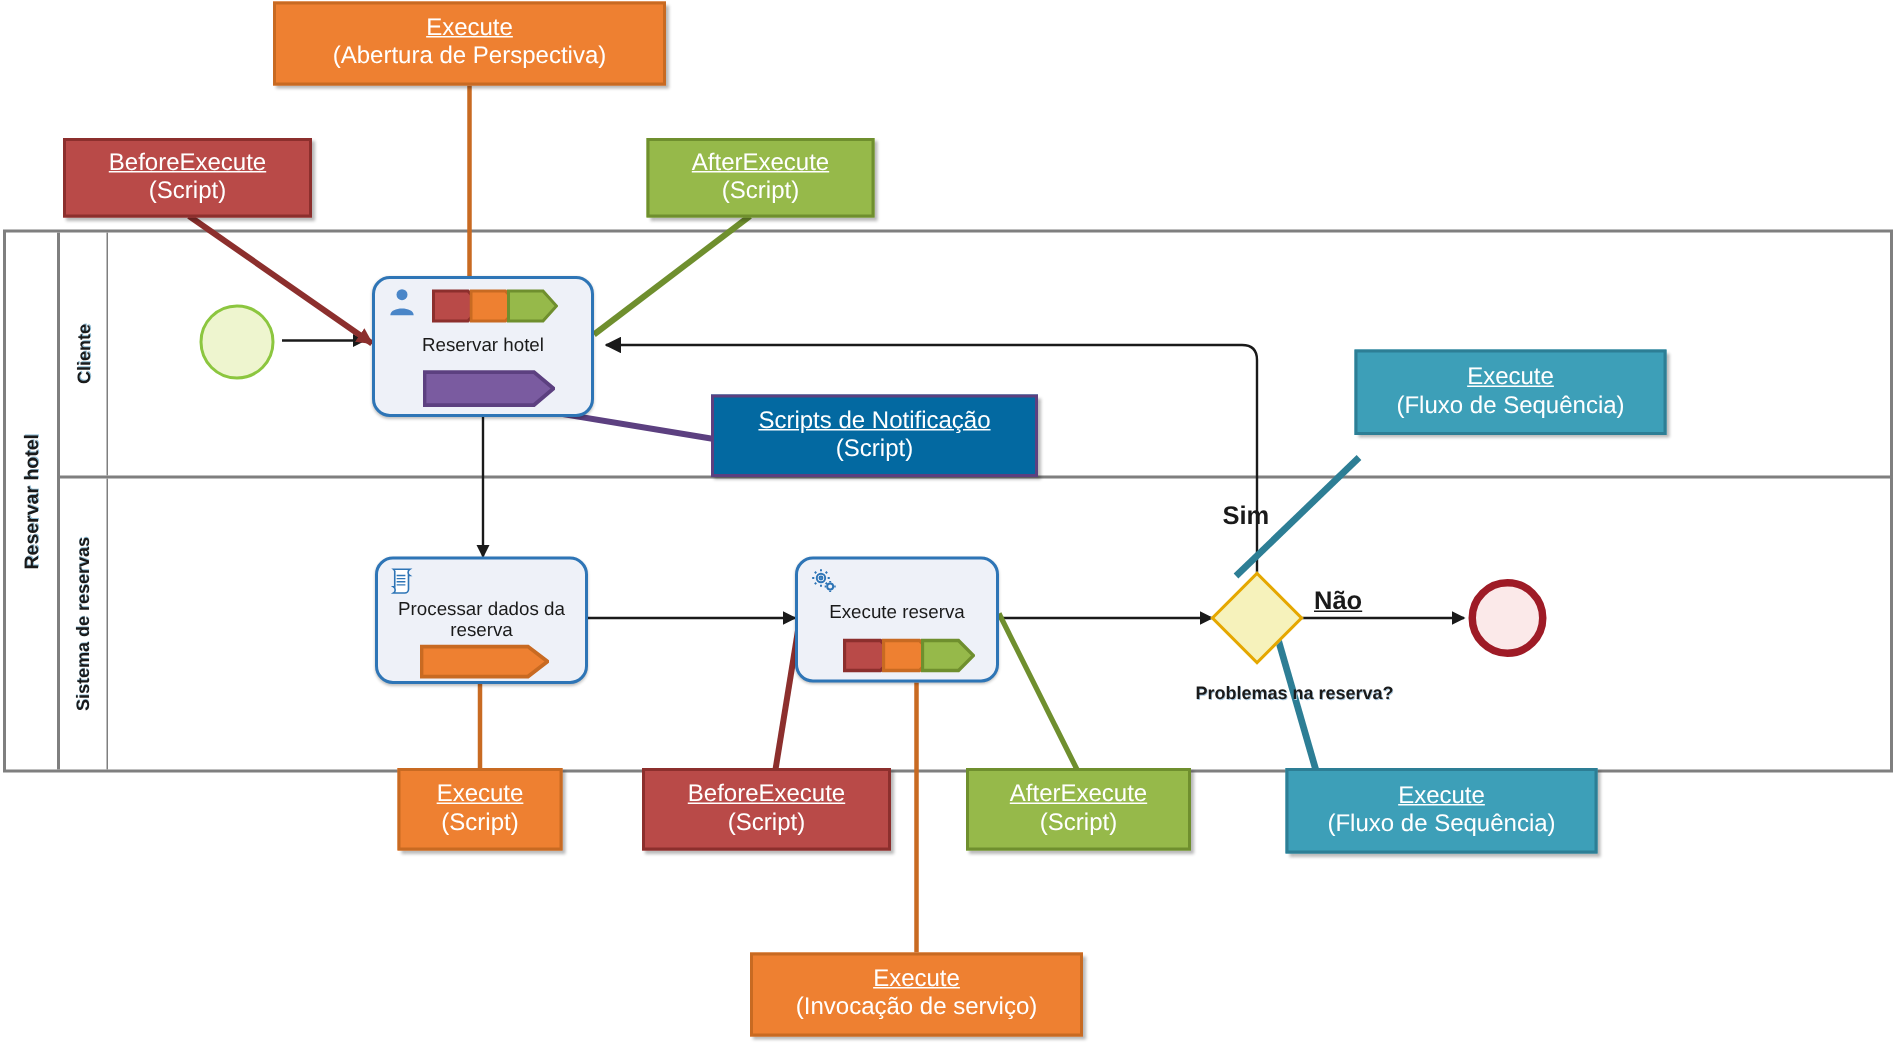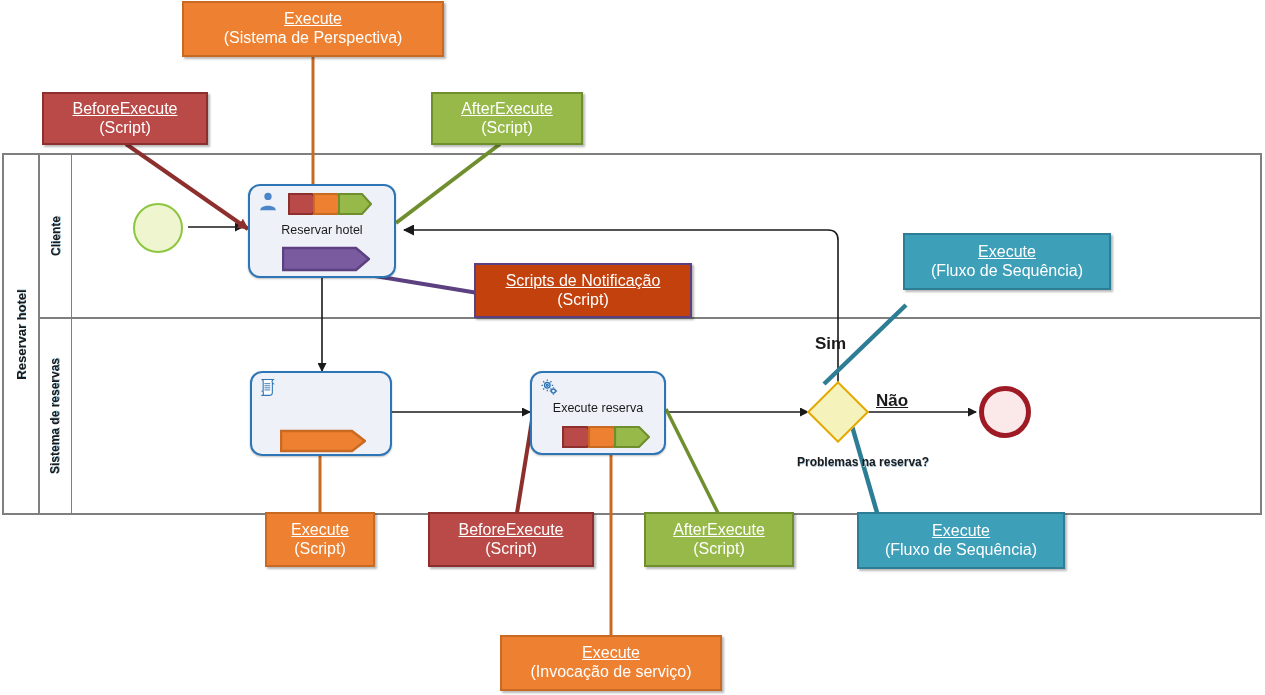--- a/index.html
+++ b/index.html
@@ -204,20 +204,21 @@
       <svg viewBox="0 0 24 24" width="20" height="20">
         <path d="M4 3 h13 a3 3 0 0 0 0 5 h-1 v11 a3 3 0 0 1 -3 3 H4 a3 3 0 0 0 0 -5 h1 V6 a3 3 0 0 0 -1 -3 z" fill="#ffffff" stroke="#2e75b6" stroke-width="1.3"></path>
         <g stroke="#2e75b6" stroke-width="1.1">
           <line x1="6.5" y1="8" x2="13.5" y2="8"></line>
           <line x1="6.5" y1="10.5" x2="13.5" y2="10.5"></line>
           <line x1="6.5" y1="13" x2="13.5" y2="13"></line>
           <line x1="6.5" y1="15.5" x2="13.5" y2="15.5"></line>
         </g>
       </svg>
     </span>
+    <div class="task-label" style="top:26px;">Processar dados da reserva</div>
     <div class="chev-bar" style="left:28px; top:56px; width:86px; height:24px;">
       <span class="chev" style="width:86px;">
         <svg viewBox="0 0 86 24" preserveAspectRatio="none" width="86" height="24">
           <path d="M1,2 H72 L85,12 L72,22 H1 Z" fill="#ee8031" stroke="#c86a22" stroke-width="2.5"></path>
         </svg>
       </span>
     </div>
   </div>
 
   <div class="task" style="left:530px; top:371px; width:136px; height:84px;">
@@ -255,34 +256,34 @@
 
   <div class="gateway" style="left:816px; top:390px; width:44px; height:44px;"></div>
   <div class="gw-caption" style="left:757px; top:455px;margin-left:40px;">Problemas na reserva?</div>
   <div class="flow-label" style="left:815px; top:334px;">Sim</div>
   <div class="flow-label" style="left:876px; top:391px;text-decoration:underline;">Não</div>
 
   <div class="end-event" style="left:979px; top:386px; width:52px; height:52px;"></div>
 
   <div class="note" style="left:182px; top:1px; width:262px; height:56px; background:#ee8031; border-color:#c86a22;">
     <span class="l1">Execute</span>
-    <span class="l2">(Sistema de Perspectiva)</span>
+    <span class="l2">(Abertura de Perspectiva)</span>
   </div>
 
   <div class="note" style="left:42px; top:92px; width:166px; height:53px; background:#b94a48; border-color:#8c2f2d;">
     <span class="l1">BeforeExecute</span>
     <span class="l2">(Script)</span>
   </div>
 
   <div class="note" style="left:431px; top:92px; width:152px; height:53px; background:#96b94a; border-color:#6f8f2e;">
     <span class="l1">AfterExecute</span>
     <span class="l2">(Script)</span>
   </div>
 
-  <div class="note" style="left:474px; top:263px; width:218px; height:55px; background:#c2410c; border-color:#5c4080;">
+  <div class="note" style="left:474px; top:263px; width:218px; height:55px; background:#0369a1; border-color:#5c4080;">
     <span class="l1">Scripts de Notificação</span>
     <span class="l2">(Script)</span>
   </div>
 
   <div class="note" style="left:903px; top:233px; width:208px; height:57px; background:#3d9fb8; border-color:#2d7e95;">
     <span class="l1">Execute</span>
     <span class="l2">(Fluxo de Sequência)</span>
   </div>
 
   <div class="note" style="left:265px; top:512px; width:110px; height:55px; background:#ee8031; border-color:#c86a22;">

